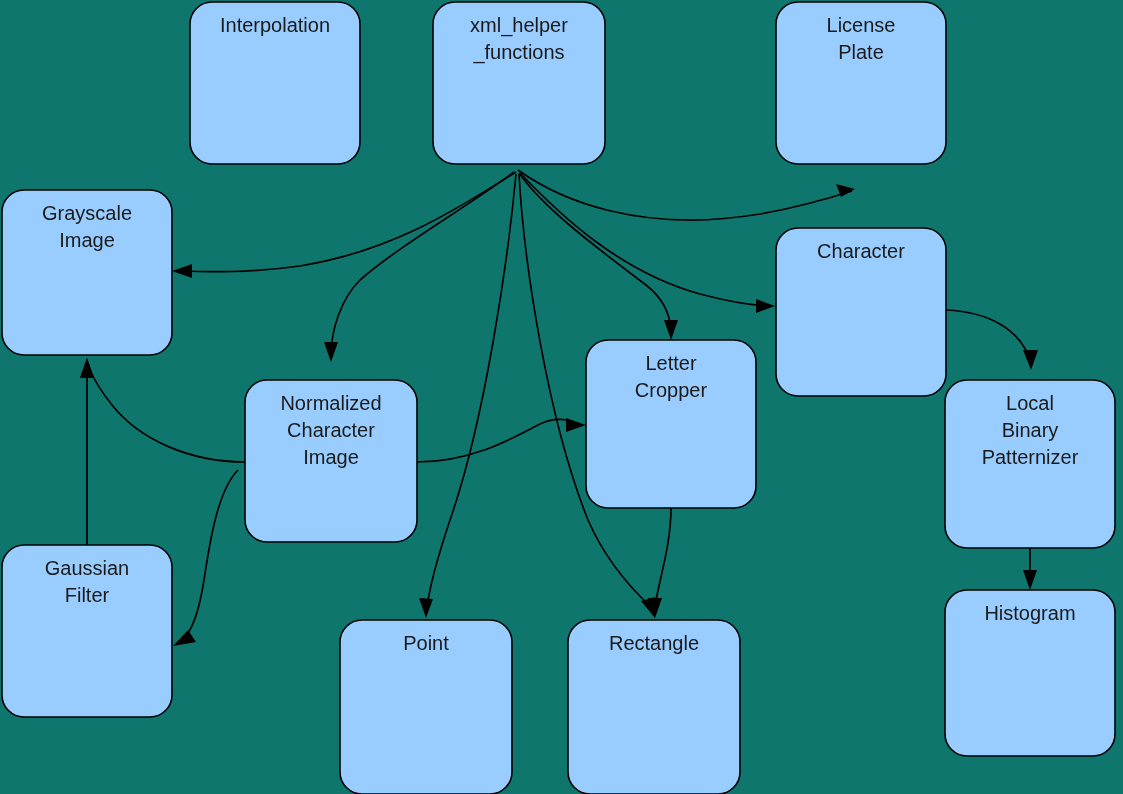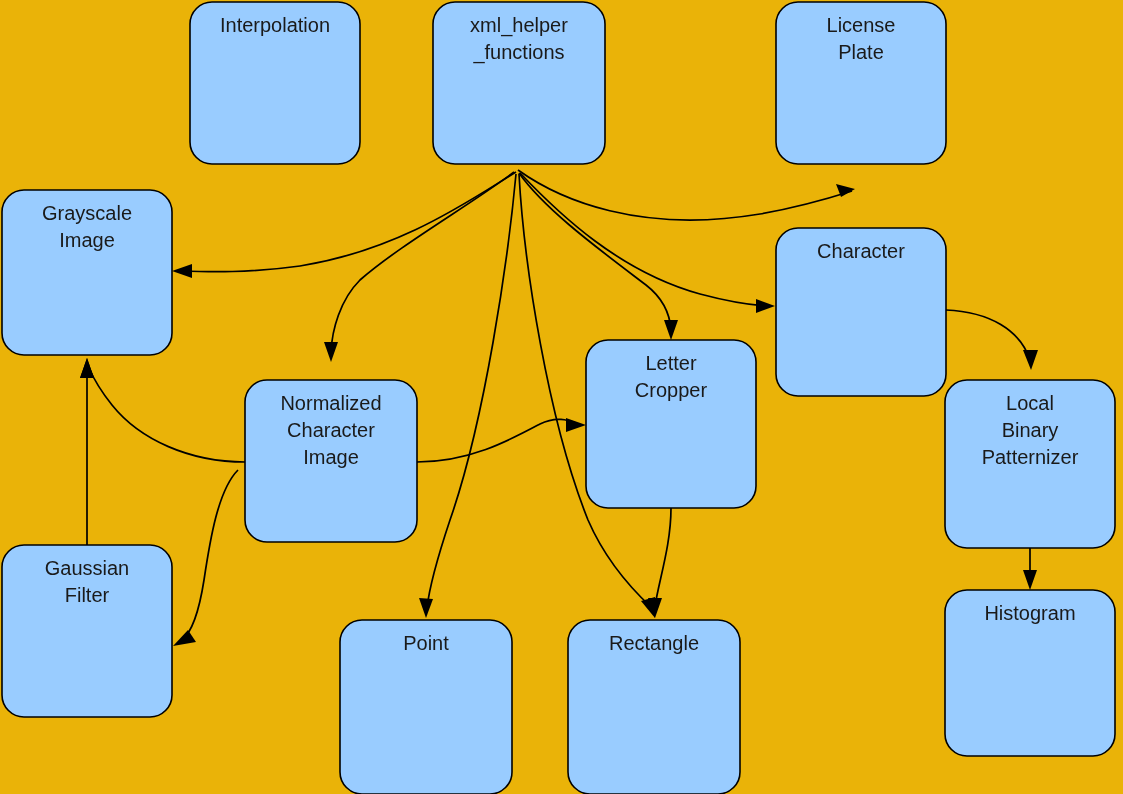--- a/index.html
+++ b/index.html
@@ -10,21 +10,21 @@
   body {
     width: 1123px;
     height: 794px;
     overflow: hidden;
     font-family: "Liberation Sans", sans-serif;
   }
   #diagram-canvas {
     position: relative;
     width: 1123px;
     height: 794px;
-    background: #eab308;
+    background: #0f766e;
   }
   svg.diagram-svg {
     position: absolute;
     top: 0;
     left: 0;
     width: 1123px;
     height: 794px;
   }
   .node-rect {
     fill: #99CCFF;

